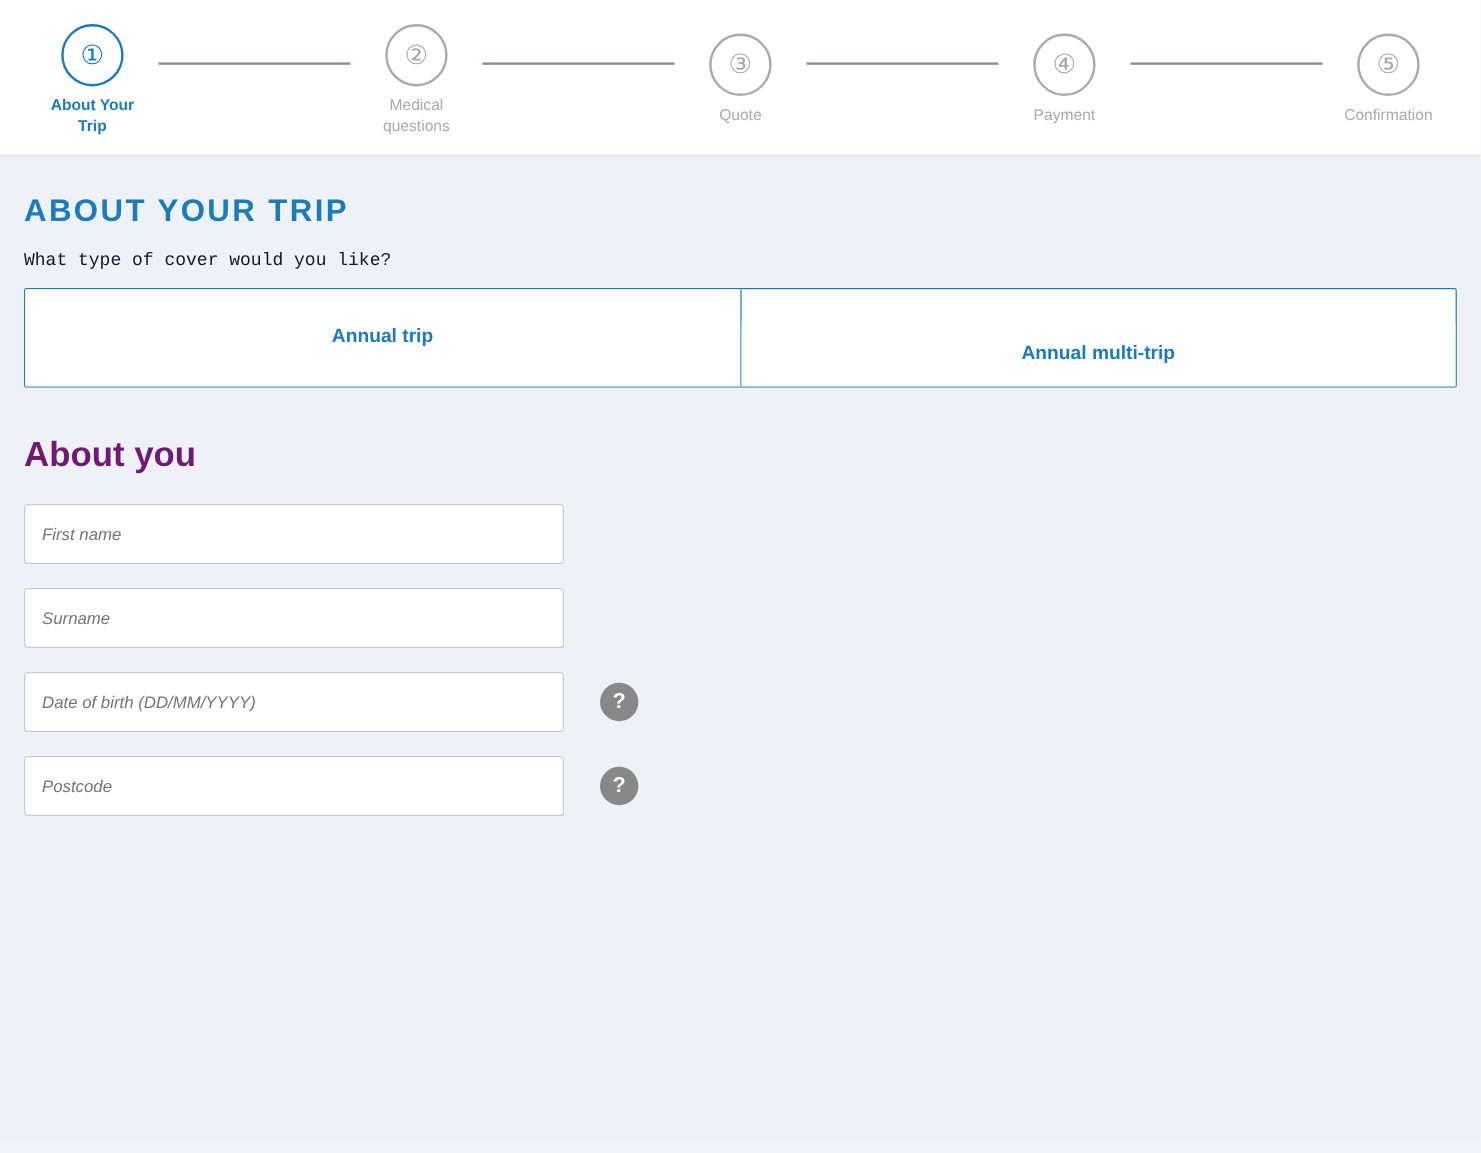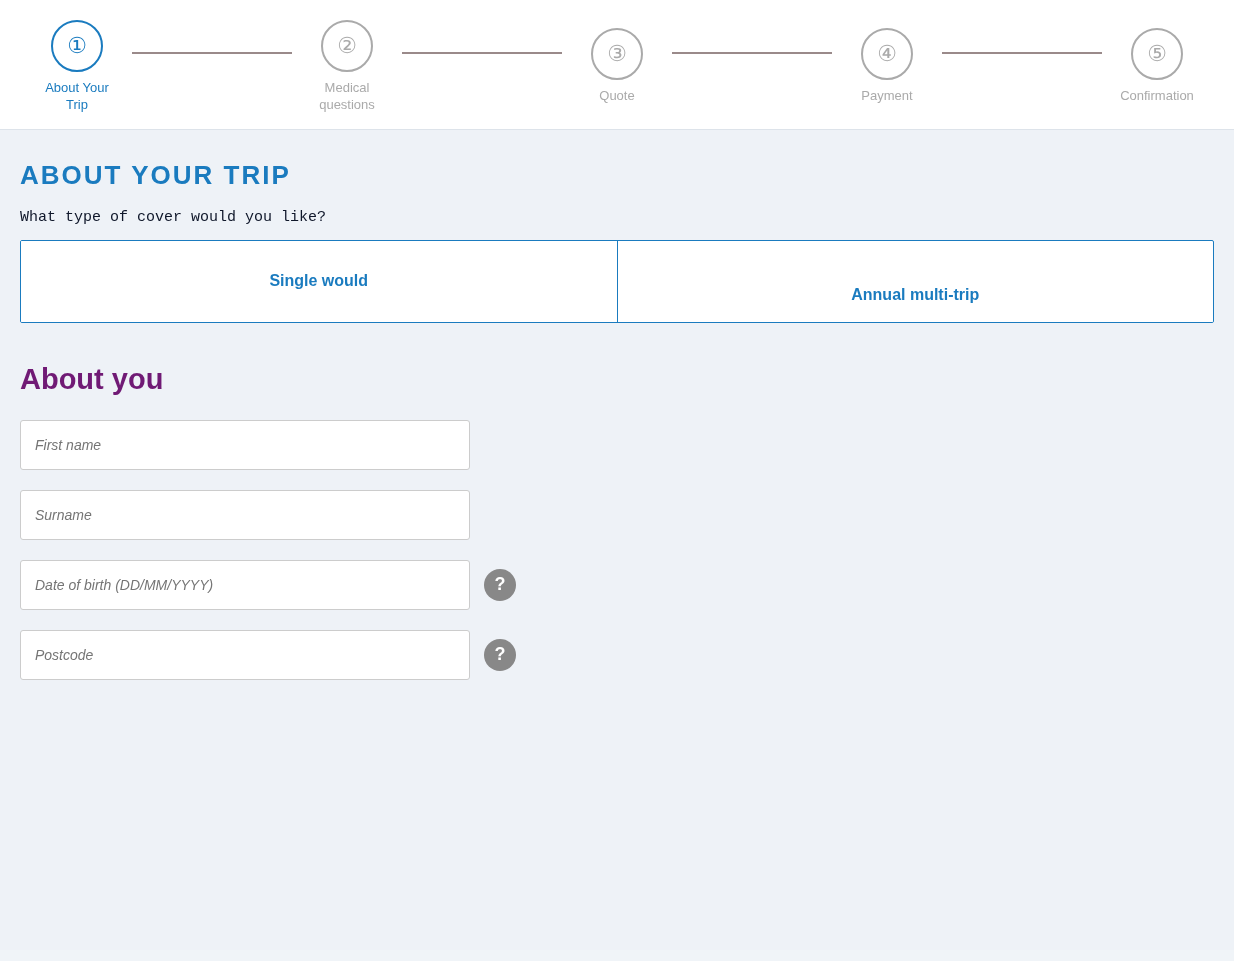--- a/index.html
+++ b/index.html
@@ -60,21 +60,21 @@
     .step-label {
       margin-top: 8px;
       font-size: 13px;
       color: #aaa;
       text-align: center;
       line-height: 1.3;
     }
 
     .step-label.active {
       color: #1a7bbf;
-      font-weight: normal;
+      font-weight: bold;
     }
 
     .step-line {
       width: 160px;
       height: 2px;
       background-color: #9a8a8a;
       margin: 0 5px;
       margin-bottom: 28px;
     }
 
@@ -199,21 +199,21 @@
       border: 1px solid #ccc;
       border-radius: 3px;
       background: #fff;
       outline: none;
       font-style: italic;
     }
 
     .input-with-help {
       display: flex;
       align-items: center;
-      gap: 14px;
+      gap: 30px;
     }
 
     .help-icon {
       width: 32px;
       height: 32px;
       border-radius: 50%;
       background: #888;
       color: #fff;
       font-size: 18px;
       font-weight: bold;
@@ -267,21 +267,21 @@
   </div>
 </div>
 
 <div class="main-content">
 
   <div class="section-title">ABOUT YOUR TRIP</div>
 
   <p class="cover-question">What type of cover would you like?</p>
 
   <div class="cover-tabs">
-    <button class="cover-tab">Single would</button>
+    <button class="cover-tab">Annual trip</button>
     <button class="cover-tab">Annual multi-trip</button>
   </div>
 
   <div class="about-you-section">
     <h2 class="about-you-title">About you</h2>
 
 
     <div class="form-field-group">
       <input type="text" class="text-input" placeholder="First name" style="">
     </div>

